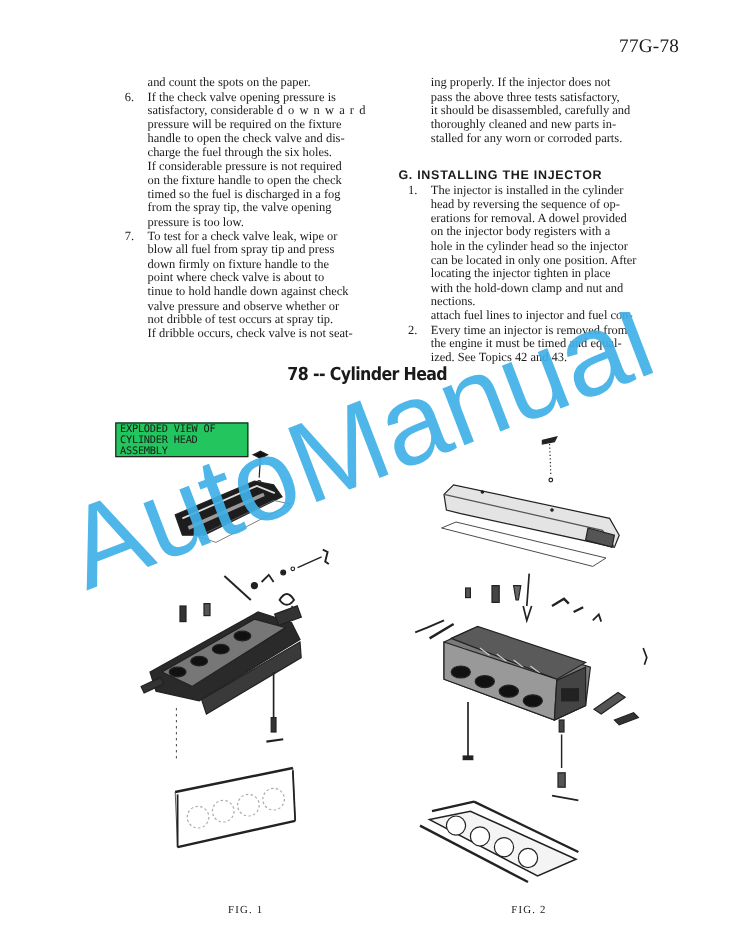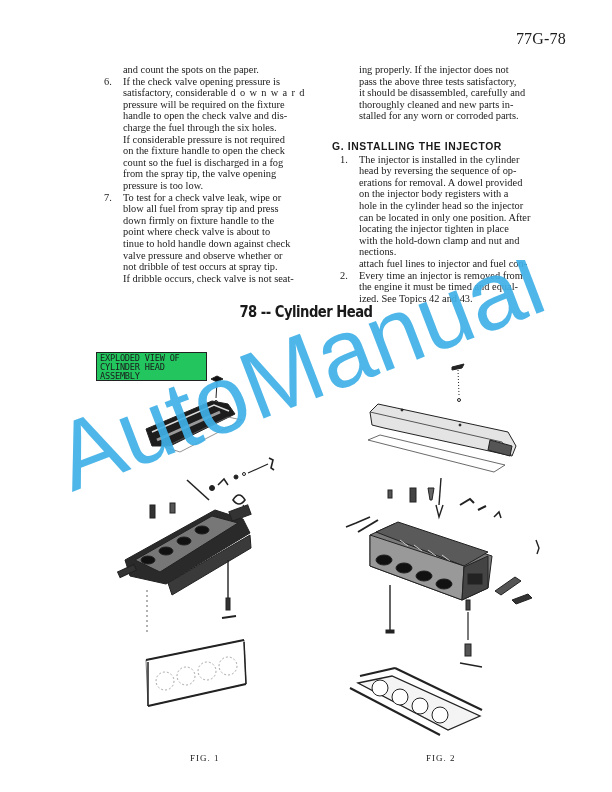--- a/index.html
+++ b/index.html
@@ -63,21 +63,21 @@
 
     <div class="item">
       <span class="num">6.</span>
       <div>If the check valve opening pressure is</div>
       <div><span>satisfactory, considerable</span> <span class="spaced">downward</span></div>
       <div>pressure will be required on the fixture</div>
       <div>handle to open the check valve and dis-</div>
       <div>charge the fuel through the six holes.</div>
       <div>If considerable pressure is not required</div>
       <div>on the fixture handle to open the check</div>
-      <div>count so the fuel is discharged in a fog</div>
+      <div>timed so the fuel is discharged in a fog</div>
       <div>from the spray tip, the valve opening</div>
       <div>pressure is too low.</div>
     </div>
 
     <div class="item">
       <span class="num">7.</span>
       <div>To test for a check valve leak, wipe or</div>
       <div>blow all fuel from spray tip and press</div>
       <div>down firmly on fixture handle to the</div>
       <div>point where check valve is about to</div>

